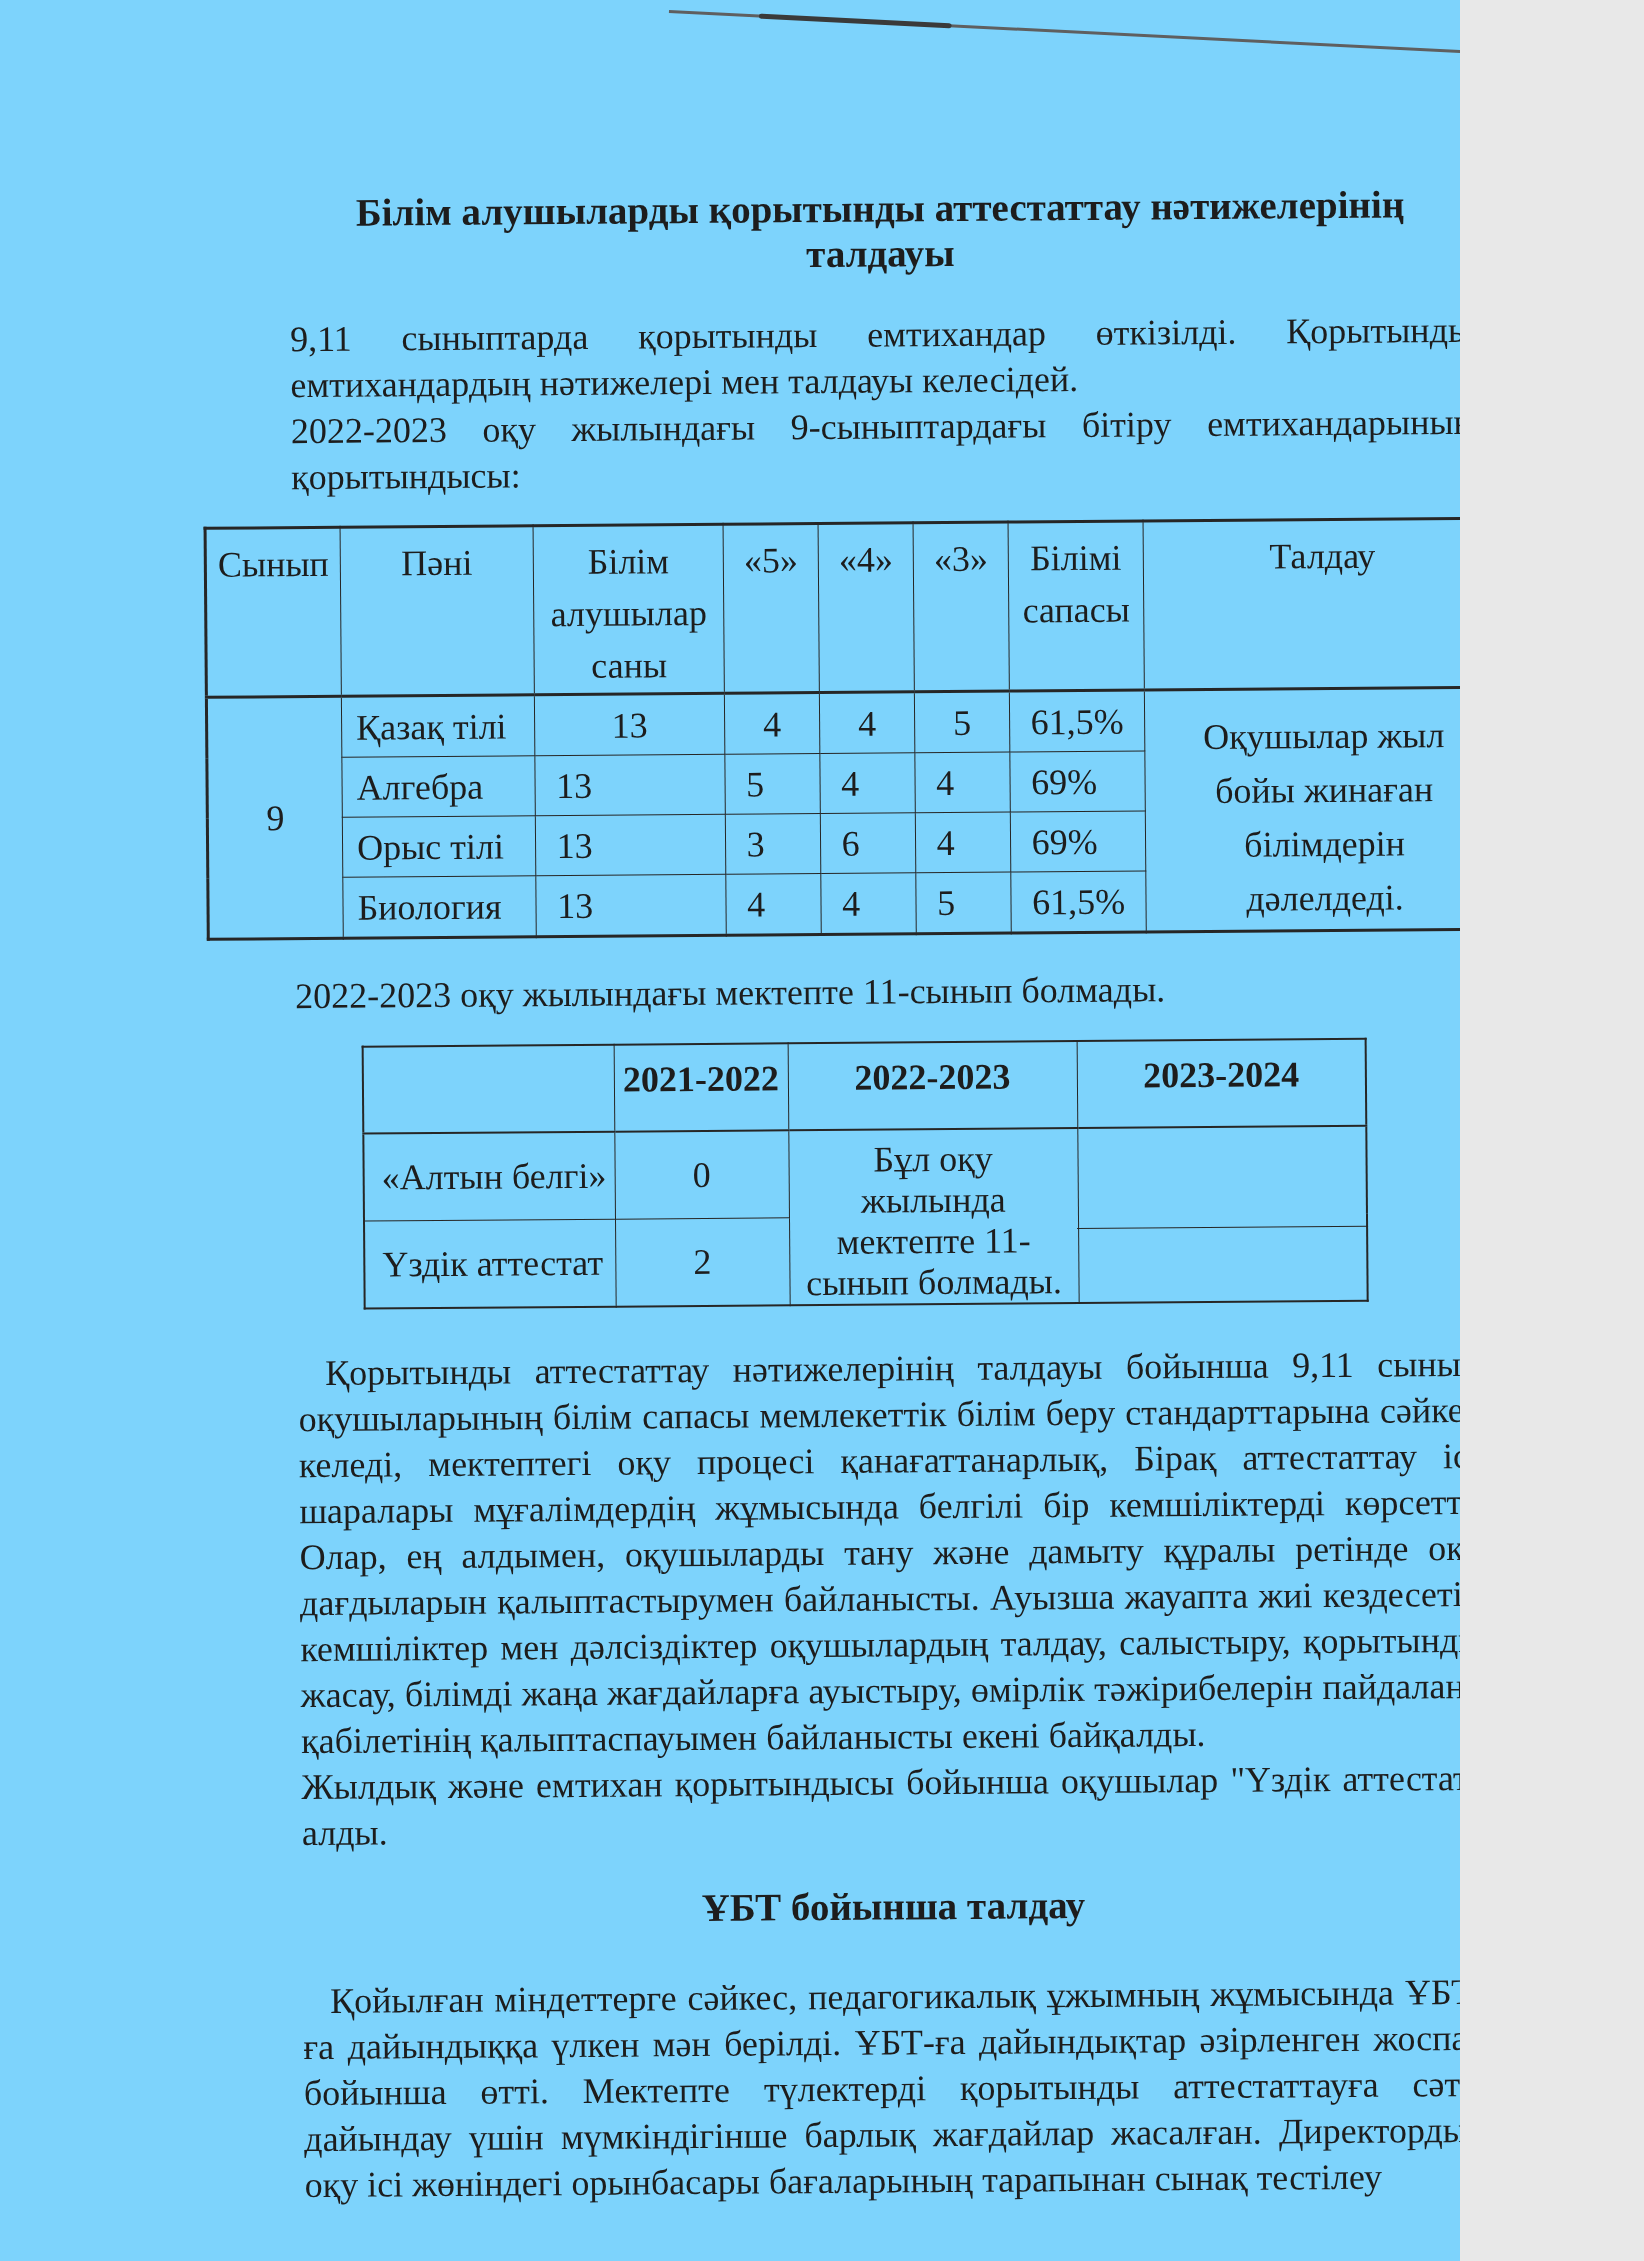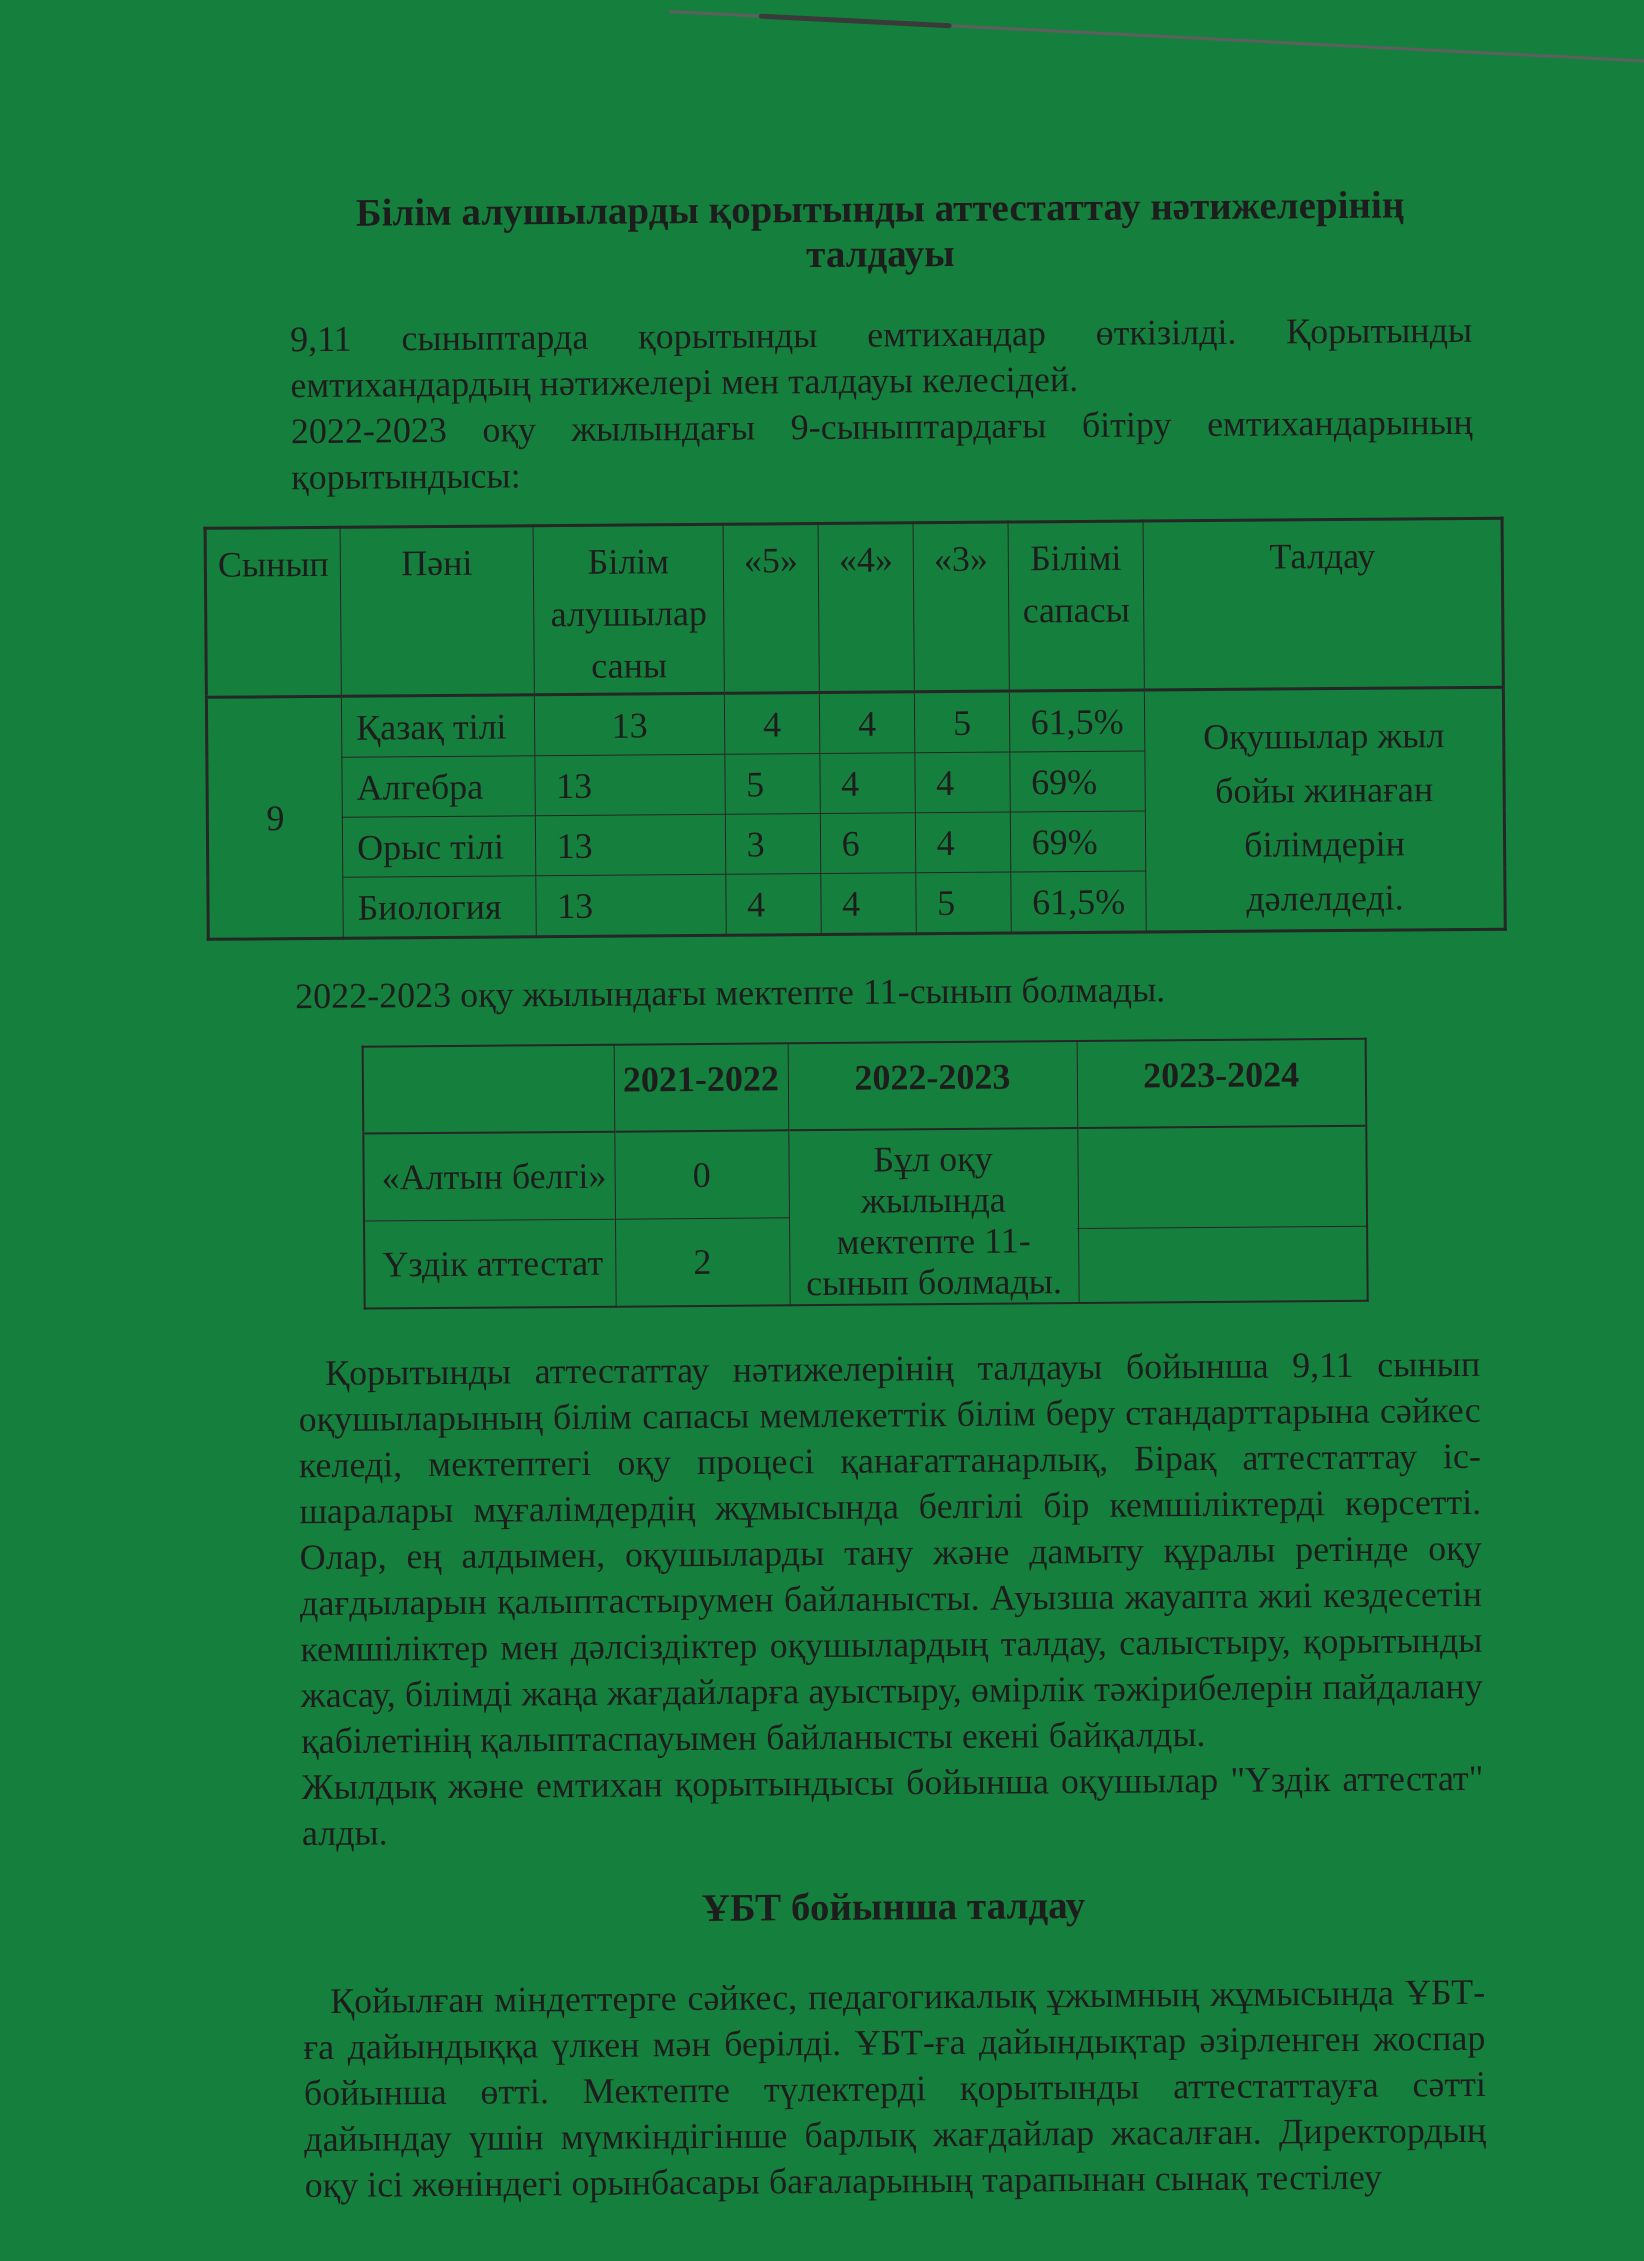--- a/index.html
+++ b/index.html
@@ -3,22 +3,22 @@
 <meta charset="utf-8">
 <style>
   html, body { margin: 0; padding: 0; }
   body {
     width: 1644px; height: 2261px;
     background: #e8e8e8;
     font-family: "Liberation Serif", "DejaVu Serif", serif;
   }
   .page {
     position: relative;
-    width: 1644px; height: 2261px;
-    background: #15803d;
+    width: 1460px; height: 2261px;
+    background: #7dd3fc;
     overflow: hidden;
     color: #1d1d1d;
   }
   
   .scan-line {
     position: absolute;
     top: 10.3px; left: 669px;
     width: 992px; height: 2.6px;
     background: #5f5f5f;
     transform: rotate(2.9deg);

